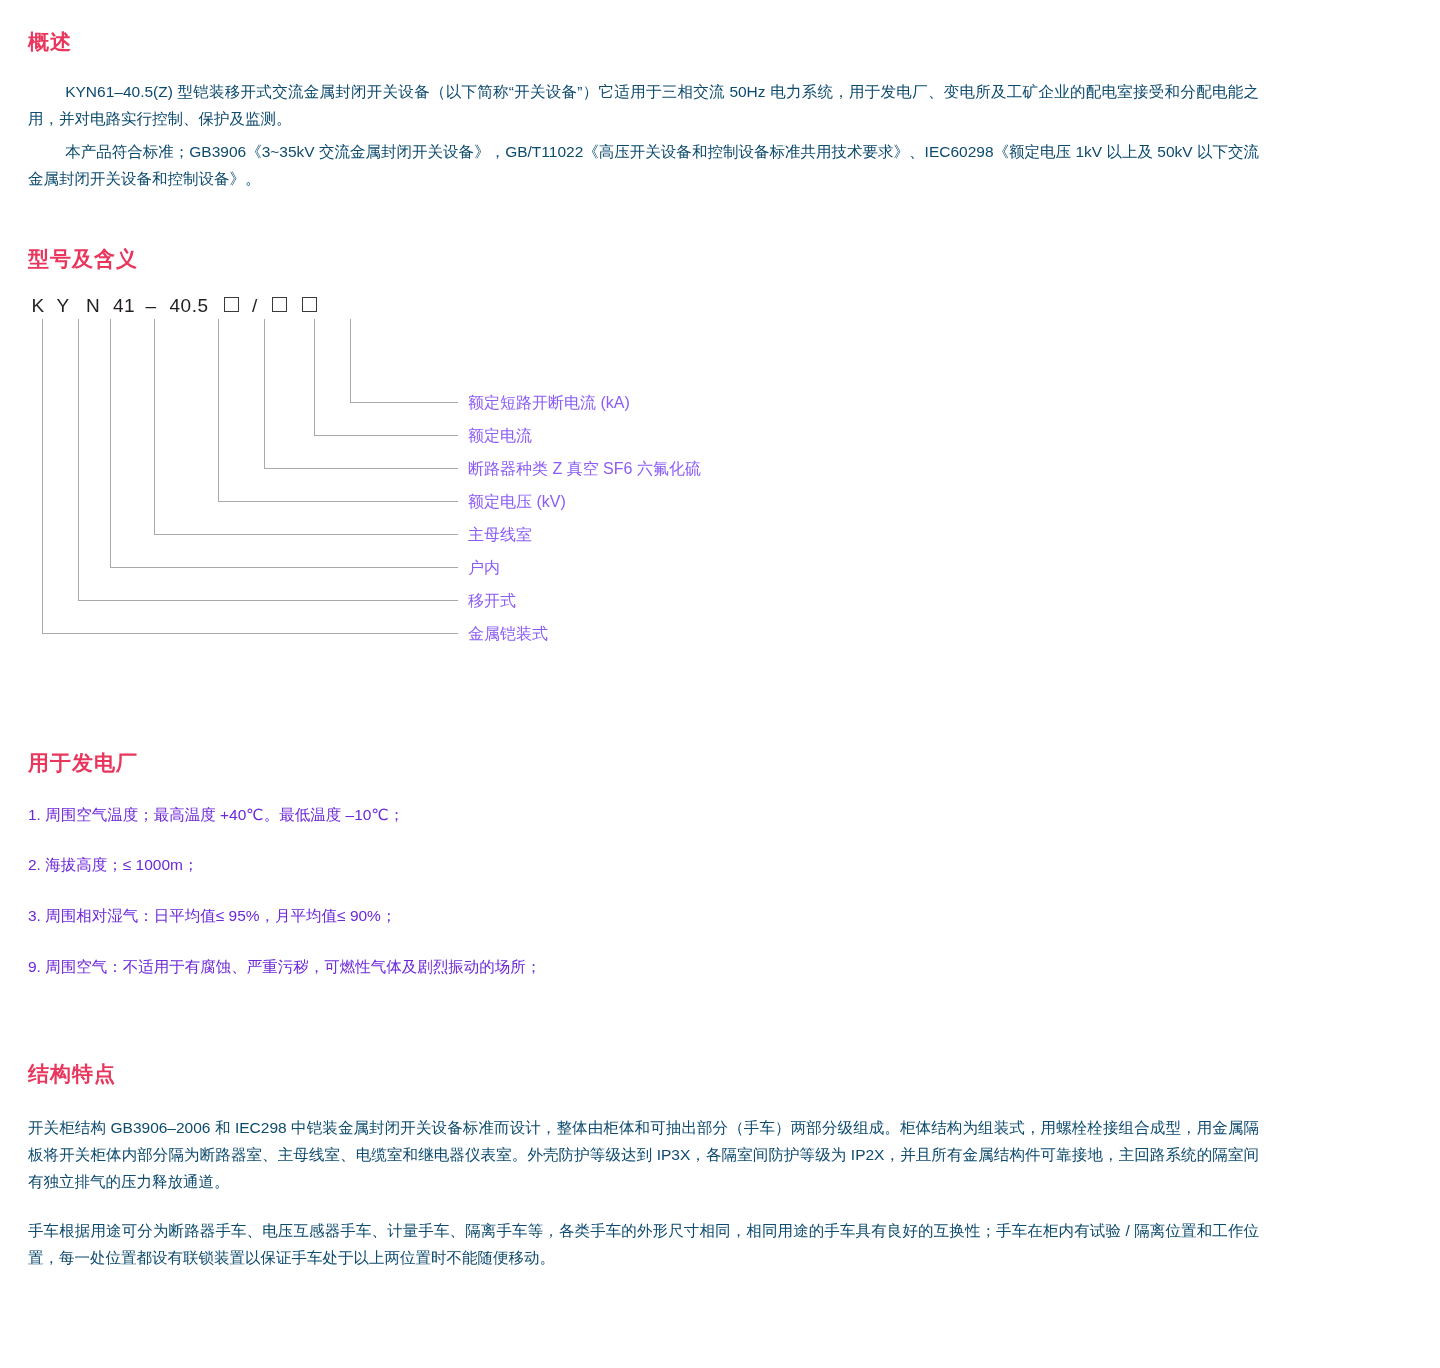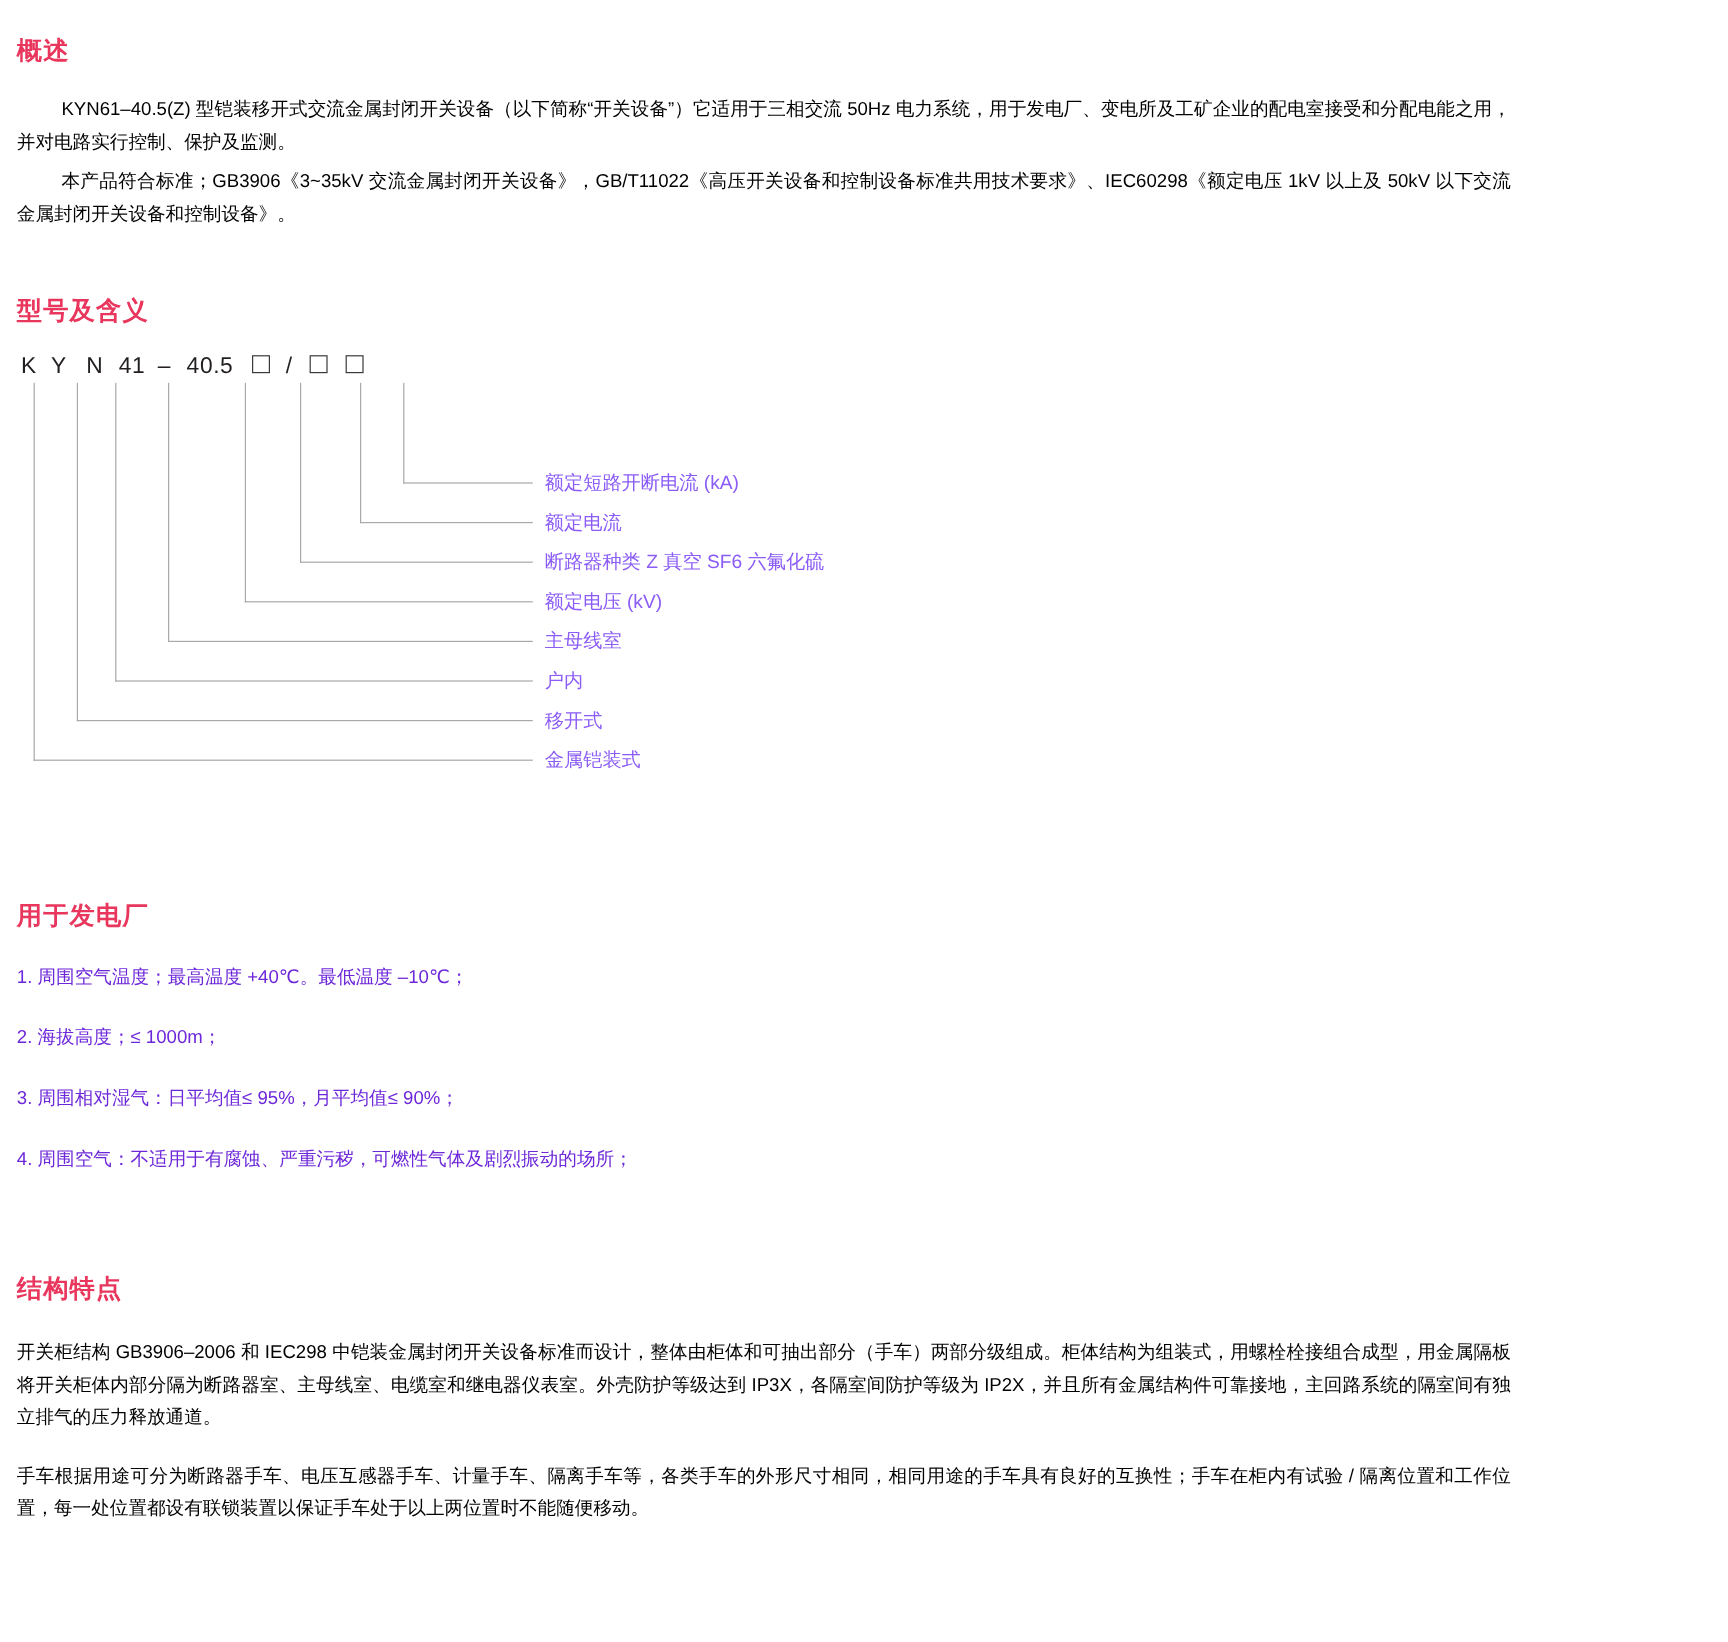--- a/index.html
+++ b/index.html
@@ -12,33 +12,33 @@
     background: #ffffff;
     font-family: "Liberation Sans", "DejaVu Sans", sans-serif;
     color: #221f1f;
     -webkit-font-smoothing: antialiased;
   }
   .page {
     position: relative;
     width: 1273px;
     min-height: 1368px;
     box-sizing: border-box;
-    padding: 28px 14px 20px 14px;
+    padding: 28px 14px 20px 28px;
   }
   .section-title {
     color: #e8365d;
     font-size: 21px;
     font-weight: 700;
     letter-spacing: 1px;
     margin: 0;
   }
   .para {
     font-size: 15.5px;
     line-height: 1.75;
-    color: #000000;
+    color: #0c4a6e;
     margin: 0;
     text-align: justify;
   }
   .para.indent {
     text-indent: 2.4em;
   }
 
   
   #overview-title { margin-bottom: 22px; }
   #overview-body .para + .para { margin-top: 6px; }
@@ -163,21 +163,21 @@
     <div class="leader" style="left:14px; top:26px; width:416px; height:315px;"></div>
     <div class="leader-label" style="left:440px; top:341px;">金属铠装式</div>
   </div>
 
   <h2 class="section-title" id="conditions-title">用于发电厂</h2>
 
   <div id="conditions-body">
     <p class="cond-item">1. 周围空气温度；最高温度 +40℃。最低温度 –10℃；</p>
     <p class="cond-item">2. 海拔高度；≤ 1000m；</p>
     <p class="cond-item">3. 周围相对湿气：日平均值≤ 95%，月平均值≤ 90%；</p>
-    <p class="cond-item">4. 周围空气：不适用于有腐蚀、严重污秽，可燃性气体及剧烈振动的场所；</p>
+    <p class="cond-item">9. 周围空气：不适用于有腐蚀、严重污秽，可燃性气体及剧烈振动的场所；</p>
   </div>
 
   <h2 class="section-title" id="structure-title">结构特点</h2>
 
   <div id="structure-body">
     <p class="para">开关柜结构 GB3906–2006 和 IEC298 中铠装金属封闭开关设备标准而设计，整体由柜体和可抽出部分（手车）两部分级组成。柜体结构为组装式，用螺栓栓接组合成型，用金属隔板将开关柜体内部分隔为断路器室、主母线室、电缆室和继电器仪表室。外壳防护等级达到 IP3X，各隔室间防护等级为 IP2X，并且所有金属结构件可靠接地，主回路系统的隔室间有独立排气的压力释放通道。</p>
     <p class="para">手车根据用途可分为断路器手车、电压互感器手车、计量手车、隔离手车等，各类手车的外形尺寸相同，相同用途的手车具有良好的互换性；手车在柜内有试验 / 隔离位置和工作位置，每一处位置都设有联锁装置以保证手车处于以上两位置时不能随便移动。</p>
   </div>
 
 </div>

